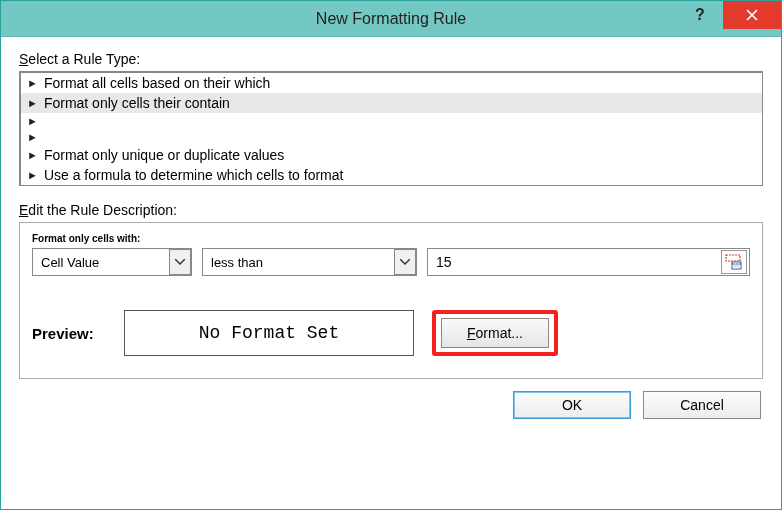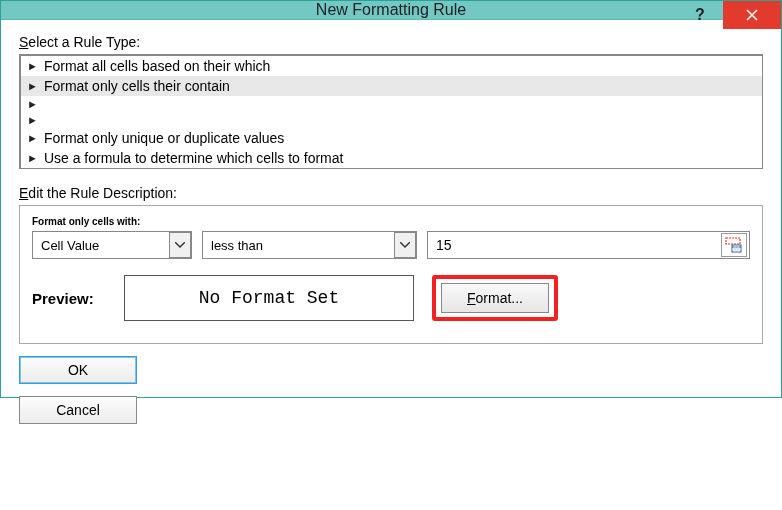--- a/index.html
+++ b/index.html
@@ -7,21 +7,21 @@
       font-family: "Segoe UI", Tahoma, sans-serif;
       font-size: 13px;
       background: #fff;
       width: 782px;
       height: 510px;
       position: relative;
     }
     .window {
       border: 1px solid #2aa19b;
       width: 782px;
-      height: 398px;
+      height: 510px;
       background: #fff;
       display: flex;
       flex-direction: column;
     }
     .titlebar {
       background: #74c8c3;
       height: 36px;
       display: flex;
       align-items: center;
       position: relative;
@@ -100,21 +100,21 @@
       position: relative;
     }
     .desc-heading {
       font-weight: bold;
       font-size: 10px;
       margin-bottom: 4px;
     }
     .control-row {
       display: flex;
       gap: 10px;
-      margin-bottom: 16px;
+      margin-bottom: 34px;
     }
     .combo {
       border: 1px solid #888;
       height: 28px;
       display: flex;
       align-items: center;
       background: #fff;
       position: relative;
     }
     .combo-text {
@@ -194,21 +194,20 @@
       background: linear-gradient(#f9f9f9, #e6e6e6);
       font-size: 14px;
       cursor: pointer;
     }
     .dialog-buttons {
       display: flex;
       justify-content: flex-end;
       gap: 12px;
       margin-top: 12px;
       padding-right: 2px;
-      flex-direction: column;
     }
     .dlg-btn {
       width: 118px;
       height: 28px;
       border: 1px solid #888;
       background: linear-gradient(#fcfcfc, #ececec);
       font-size: 14px;
       cursor: pointer;
     }
     .dlg-btn.ok {

